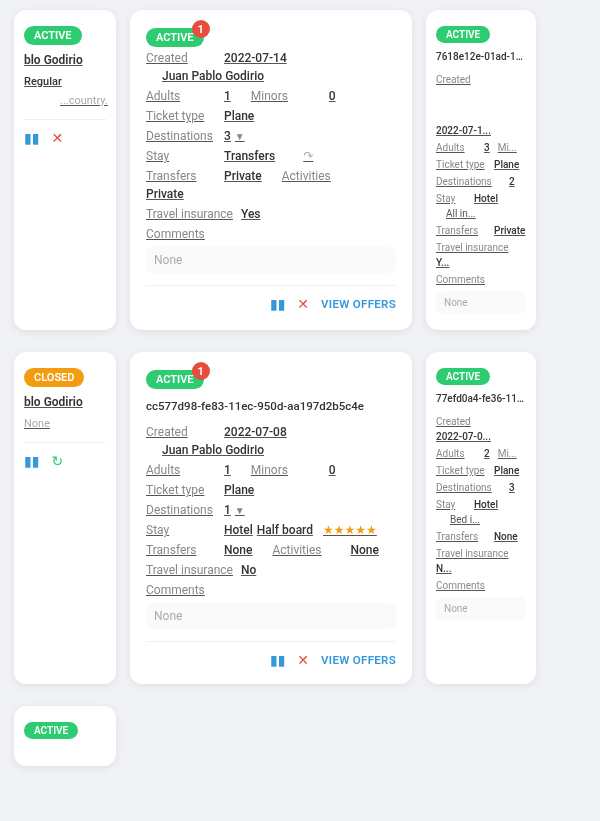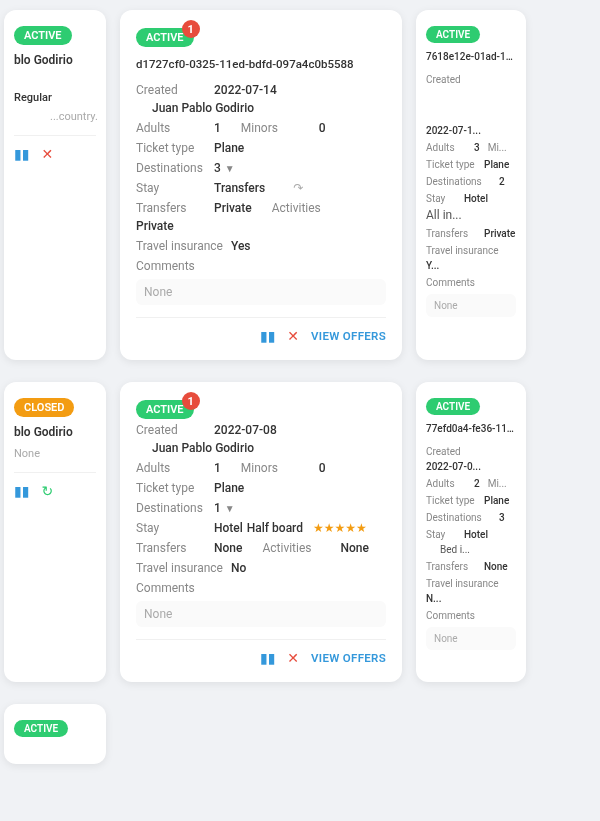--- a/index.html
+++ b/index.html
@@ -8,21 +8,21 @@
       background: #f0f2f5;
       width: 600px;
       min-height: 821px;
       overflow-x: hidden;
       position: relative;
     }
 
     .cards-row {
       display: flex;
       gap: 14px;
-      padding: 10px 4px;
+      padding: 10px 14px;
       width: 600px;
     }
 
     .card {
       background: #fff;
       border-radius: 12px;
       box-shadow: 0 2px 8px rgba(0,0,0,0.08);
       padding: 16px;
       flex: 0 0 280px;
       min-width: 280px;
@@ -88,20 +88,21 @@
     }
 
     .field-row {
       display: flex;
       align-items: center;
       margin-bottom: 6px;
       font-size: 12px;
       color: #555;
       flex-wrap: wrap;
       gap: 4px;
+      text-decoration: underline;
     }
 
     .field-label {
       color: #888;
       font-weight: 400;
       margin-right: 4px;
       min-width: 70px;
     }
 
     .field-value {
@@ -180,38 +181,37 @@
 
 <div class="cards-row">
 
   <div class="card card-left" style="flex:0 0 102px;min-width:102px;">
     <div style="display:flex;align-items:center;justify-content:space-between;margin-bottom:8px;">
       <span class="badge badge-active">ACTIVE</span>
     </div>
     <div class="field-row">
       <span class="field-value" style="font-size:12px;font-weight:600;">blo Godirio</span>
     </div>
-    <div class="field-row" style="margin-top:24px;">
+    <div class="field-row" style="margin-top:8px;">
       <span class="field-value">Regular</span>
     </div>
     <div class="field-row">
       <span style="font-size:11px;color:#aaa;margin-left:36px;">...country.</span>
     </div>
     <div class="card-footer" style="justify-content:flex-start;">
       <span class="footer-btn btn-pause">▮▮</span>
       <span class="footer-btn btn-close">✕</span>
     </div>
   </div>
 
   <div class="card" style="flex:0 0 282px;min-width:282px;">
     <div style="position:relative;display:inline-block;margin-bottom:4px;">
       <span class="badge badge-active">ACTIVE</span>
       <span class="notification-dot">1</span>
     </div>
-    <div class="card-id" style="margin-top:6px;">d1727cf0-0325-11ed-bdfd-097a4c0b5588</div>
 
     <div class="field-row">
       <span class="field-label">Created</span>
       <span class="field-value">2022-07-14</span>
       <span class="field-value" style="margin-left:16px;">Juan Pablo Godirio</span>
     </div>
 
     <div class="field-row">
       <span class="field-label">Adults</span>
       <span class="field-value">1</span>
@@ -280,21 +280,21 @@
       <span class="field-label" style="min-width:50px;font-size:10px;">Ticket type</span>
       <span class="field-value" style="font-size:10px;">Plane</span>
     </div>
     <div class="field-row">
       <span class="field-label" style="min-width:65px;font-size:10px;">Destinations</span>
       <span class="field-value" style="font-size:10px;">2</span>
     </div>
     <div class="field-row">
       <span class="field-label" style="min-width:30px;font-size:10px;">Stay</span>
       <span class="field-value" style="font-size:10px;">Hotel</span>
-      <span style="font-size:12px;color:#555;margin-left:0;">All in...</span>
+      <span style="font-size:10px;color:#555;margin-left:10px;">All in...</span>
     </div>
     <div class="field-row">
       <span class="field-label" style="min-width:50px;font-size:10px;">Transfers</span>
       <span class="field-value" style="font-size:10px;">Private</span>
     </div>
     <div class="field-row">
       <span class="field-label" style="min-width:65px;font-size:10px;">Travel insurance</span>
       <span class="field-value" style="font-size:10px;">Y...</span>
     </div>
     <div class="field-row">
@@ -320,20 +320,21 @@
       <span class="footer-btn btn-pause">▮▮</span>
       <span class="footer-btn btn-refresh">↻</span>
     </div>
   </div>
 
   <div class="card" style="flex:0 0 282px;min-width:282px;">
     <div style="position:relative;display:inline-block;margin-bottom:4px;">
       <span class="badge badge-active">ACTIVE</span>
       <span class="notification-dot">1</span>
     </div>
+    <div class="card-id" style="margin-top:6px;">cc577d98-fe83-11ec-950d-aa197d2b5c4e</div>
 
     <div class="field-row">
       <span class="field-label">Created</span>
       <span class="field-value">2022-07-08</span>
       <span class="field-value" style="margin-left:16px;">Juan Pablo Godirio</span>
     </div>
 
     <div class="field-row">
       <span class="field-label">Adults</span>
       <span class="field-value">1</span>

